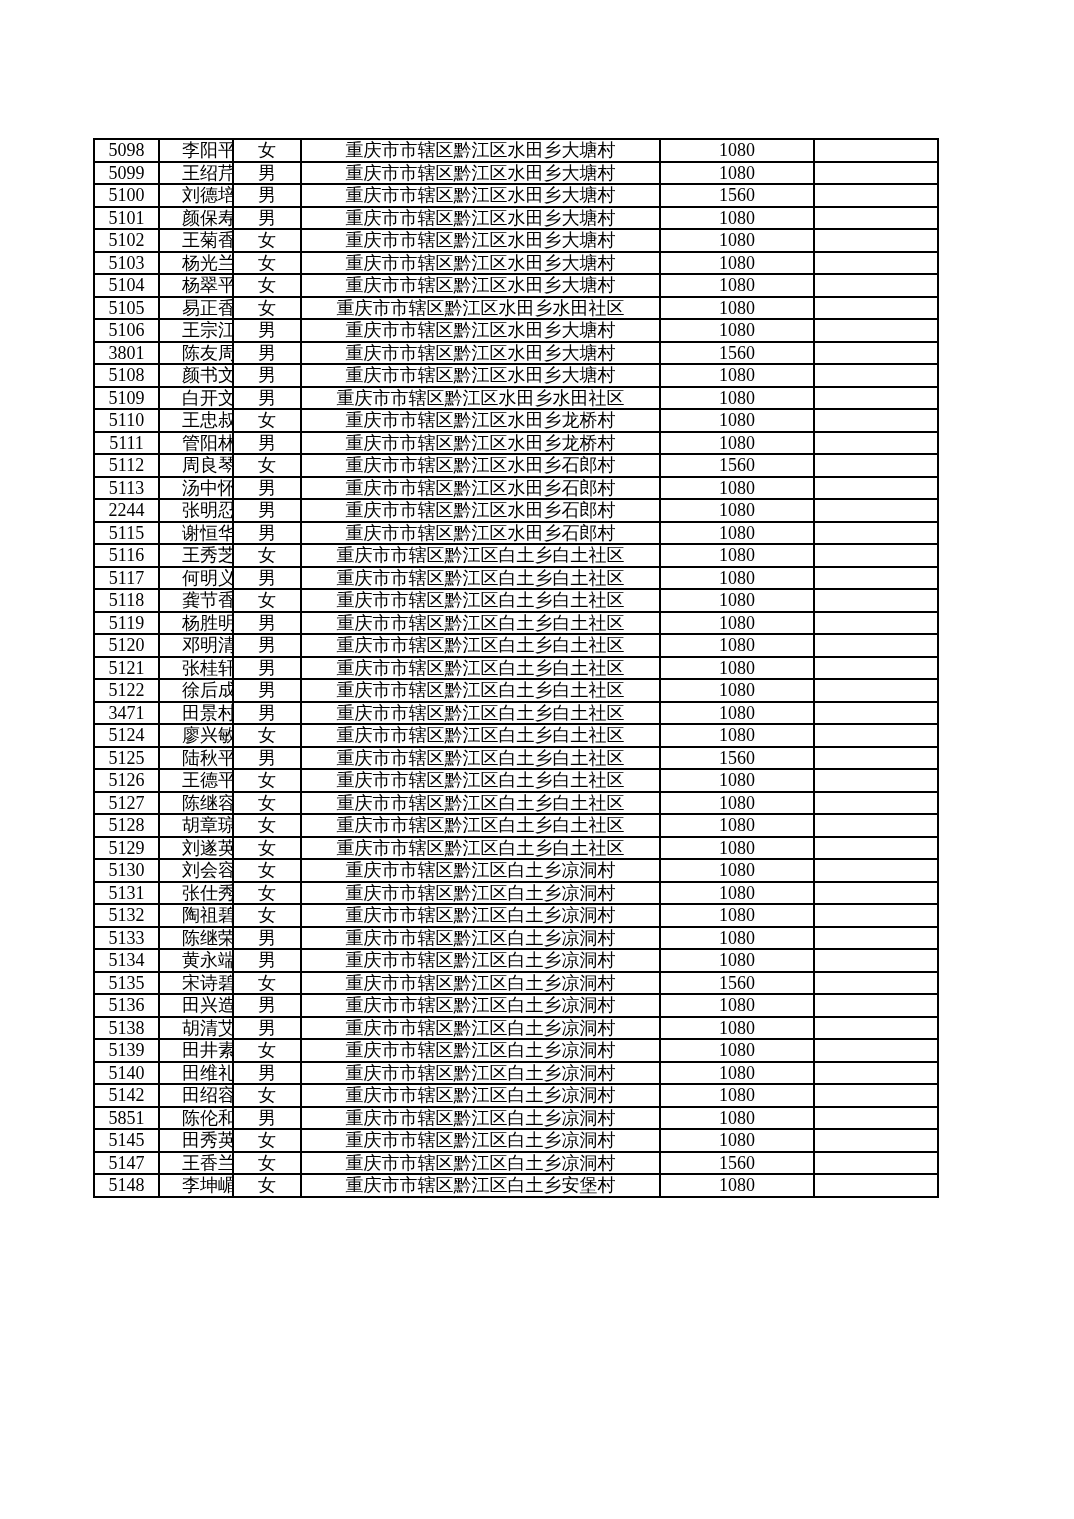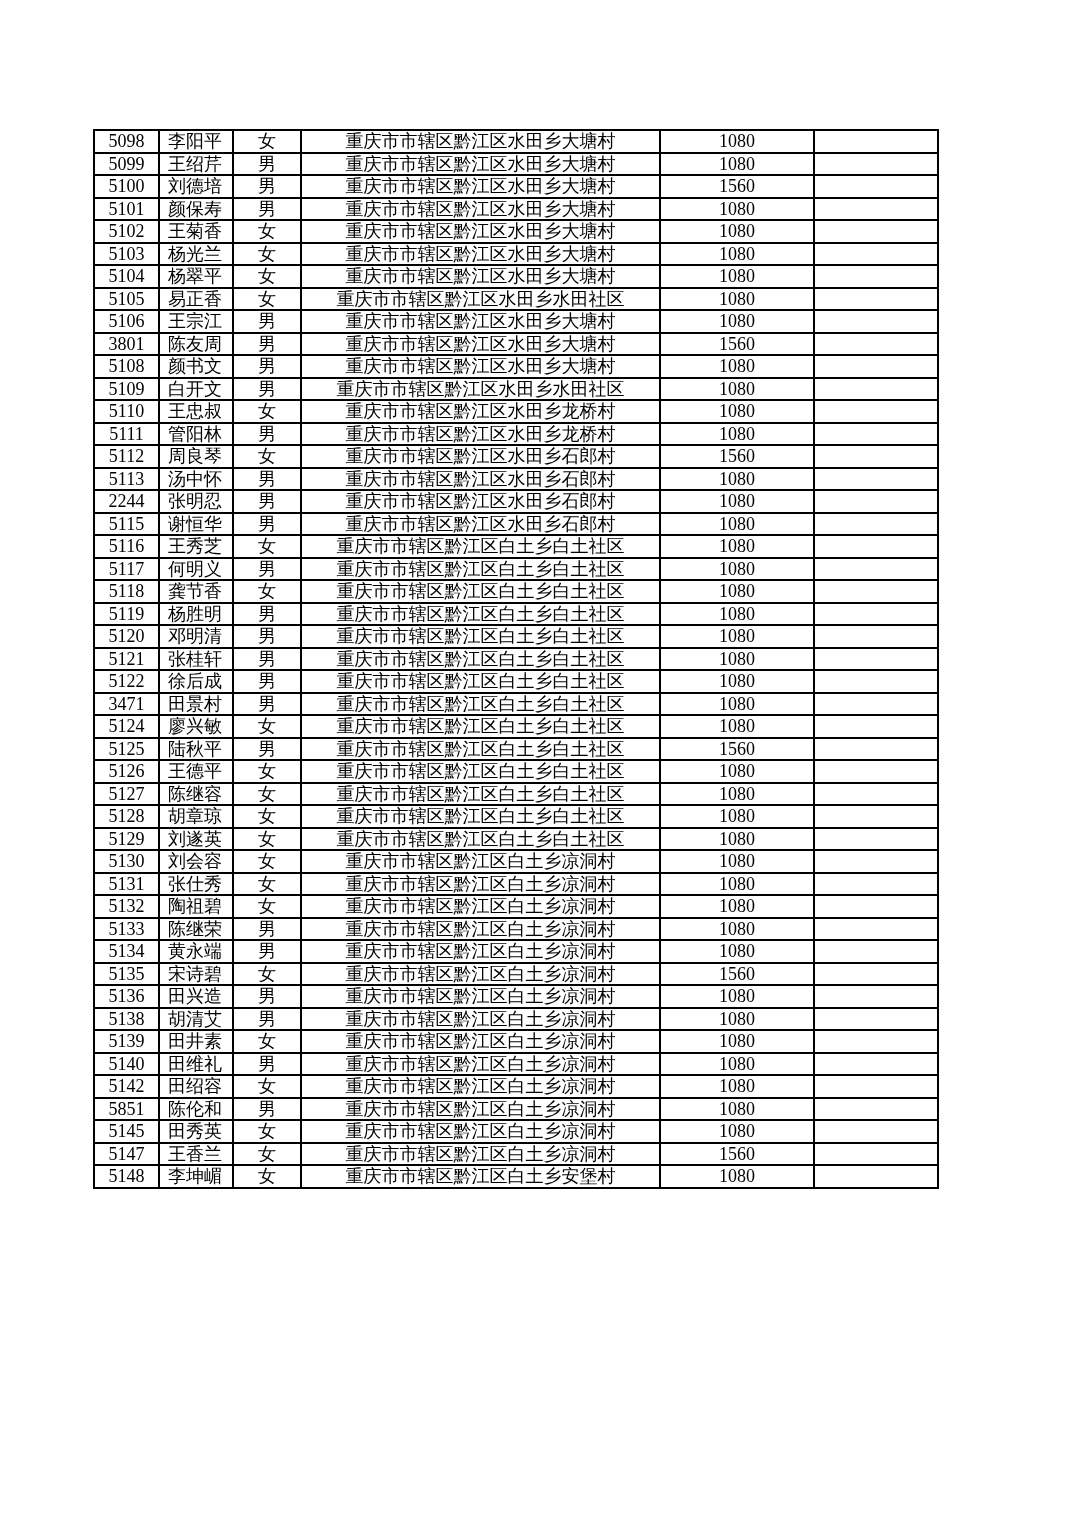--- a/index.html
+++ b/index.html
@@ -10,39 +10,39 @@
   body {
     width: 1074px;
     height: 1519px;
     position: relative;
     font-family: "Liberation Serif", "DejaVu Serif", serif;
     color: #000000;
   }
   .sheet-table {
     position: absolute;
     left: 93px;
-    top: 129px;
+    top: 138px;
     width: 844px;
     border-collapse: collapse;
     table-layout: fixed;
   }
   .sheet-table td {
     border: 2px solid #000000;
     height: 20.5px; 
     padding: 0;
     font-size: 18px;
     line-height: 1;
     text-align: center;
     vertical-align: middle;
     white-space: nowrap;
     overflow: hidden;
   }
   .sheet-table td.col-name {
     text-align: left;
-    padding-left: 8px;
+    padding-left: 22px;
   }
   .col-id     { width: 65px;  }
   .col-name-w { width: 74px;  }
   .col-gender { width: 68px;  }
   .col-addr   { width: 359px; }
   .col-amount { width: 154px; }
   .col-blank  { width: 124px; }
 </style>
 </head>
 <body>

